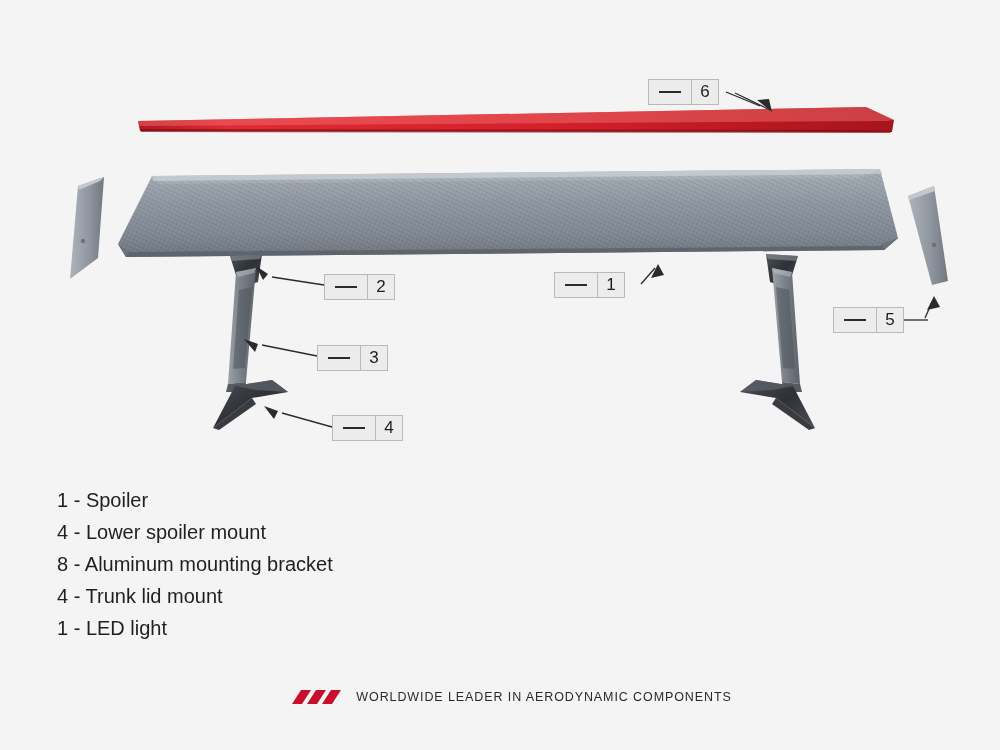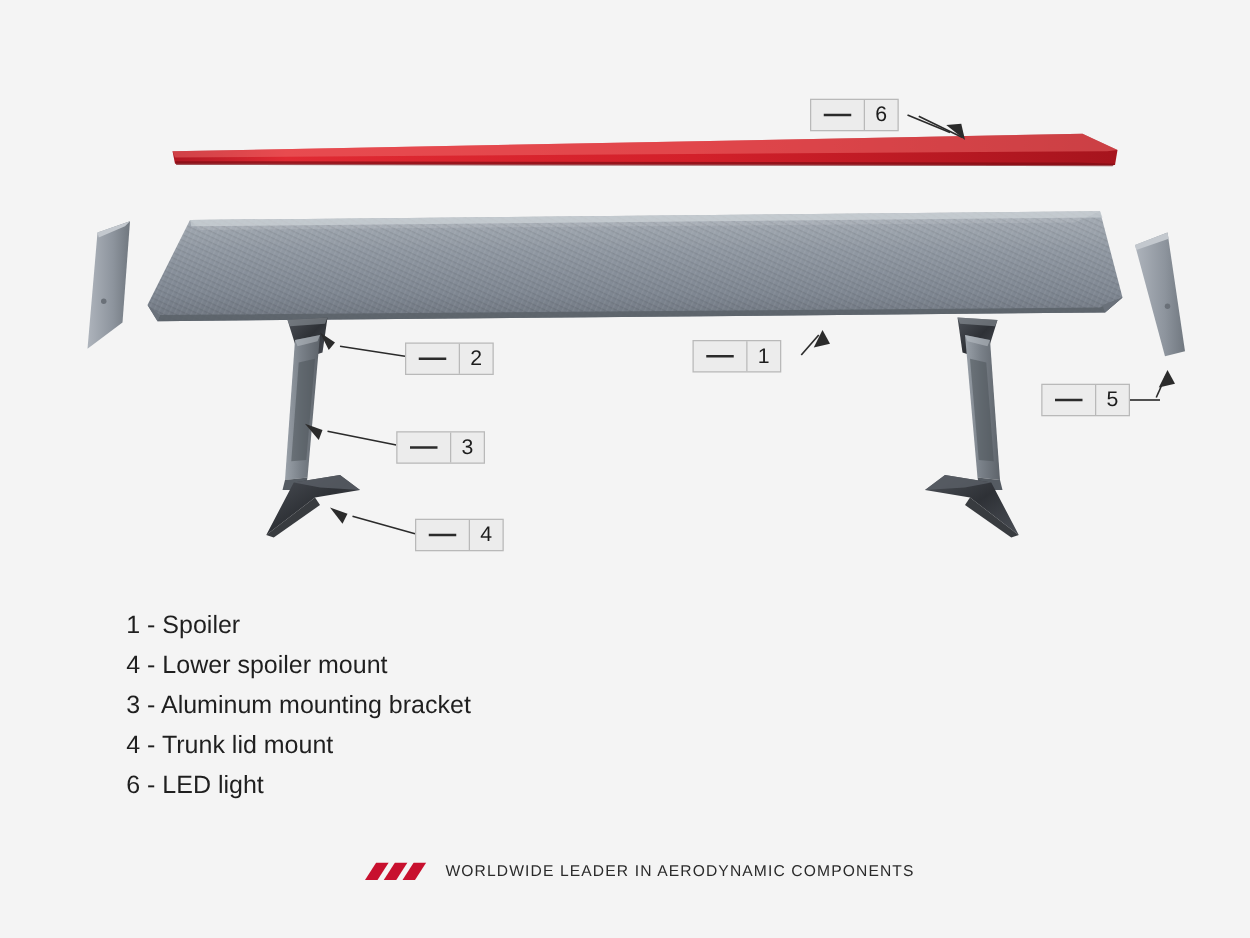--- a/index.html
+++ b/index.html
@@ -66,21 +66,20 @@
     position: absolute;
     left: 57px;
     top: 484px;
     font-size: 20px;
     line-height: 32px;
     color: #1f1f1f;
     font-family: "Liberation Sans", sans-serif;
   }
   #legend .legend-row {
     white-space: nowrap;
-    margin-left: 44px;
   }
 
   
   #footer {
     position: absolute;
     left: 12px;
     top: 690px;
     width: 1000px;
     display: flex;
     align-items: center;
@@ -273,23 +272,23 @@
   <div class="callout" style="left:332px; top:415px;">
     <span class="dash-cell">
         <span class="dash"></span>
       </span>
     <span class="num-cell">4</span>
   </div>
 
   <div id="legend">
     <div class="legend-row">1 - Spoiler</div>
     <div class="legend-row">4 - Lower spoiler mount</div>
-    <div class="legend-row">3 - Aluminum mounting bracket</div>
+    <div class="legend-row">8 - Aluminum mounting bracket</div>
     <div class="legend-row">4 - Trunk lid mount</div>
-    <div class="legend-row">6 - LED light</div>
+    <div class="legend-row">1 - LED light</div>
   </div>
 
   <div id="footer">
     <span class="stripes">
       <svg width="52" height="14" viewBox="0 0 52 14">
         <path d="M0 14 L9 0 L19 0 L10 14 Z" fill="#c8102e"></path>
         <path d="M15 14 L24 0 L34 0 L25 14 Z" fill="#c8102e"></path>
         <path d="M30 14 L39 0 L49 0 L40 14 Z" fill="#c8102e"></path>
       </svg>
     </span>

